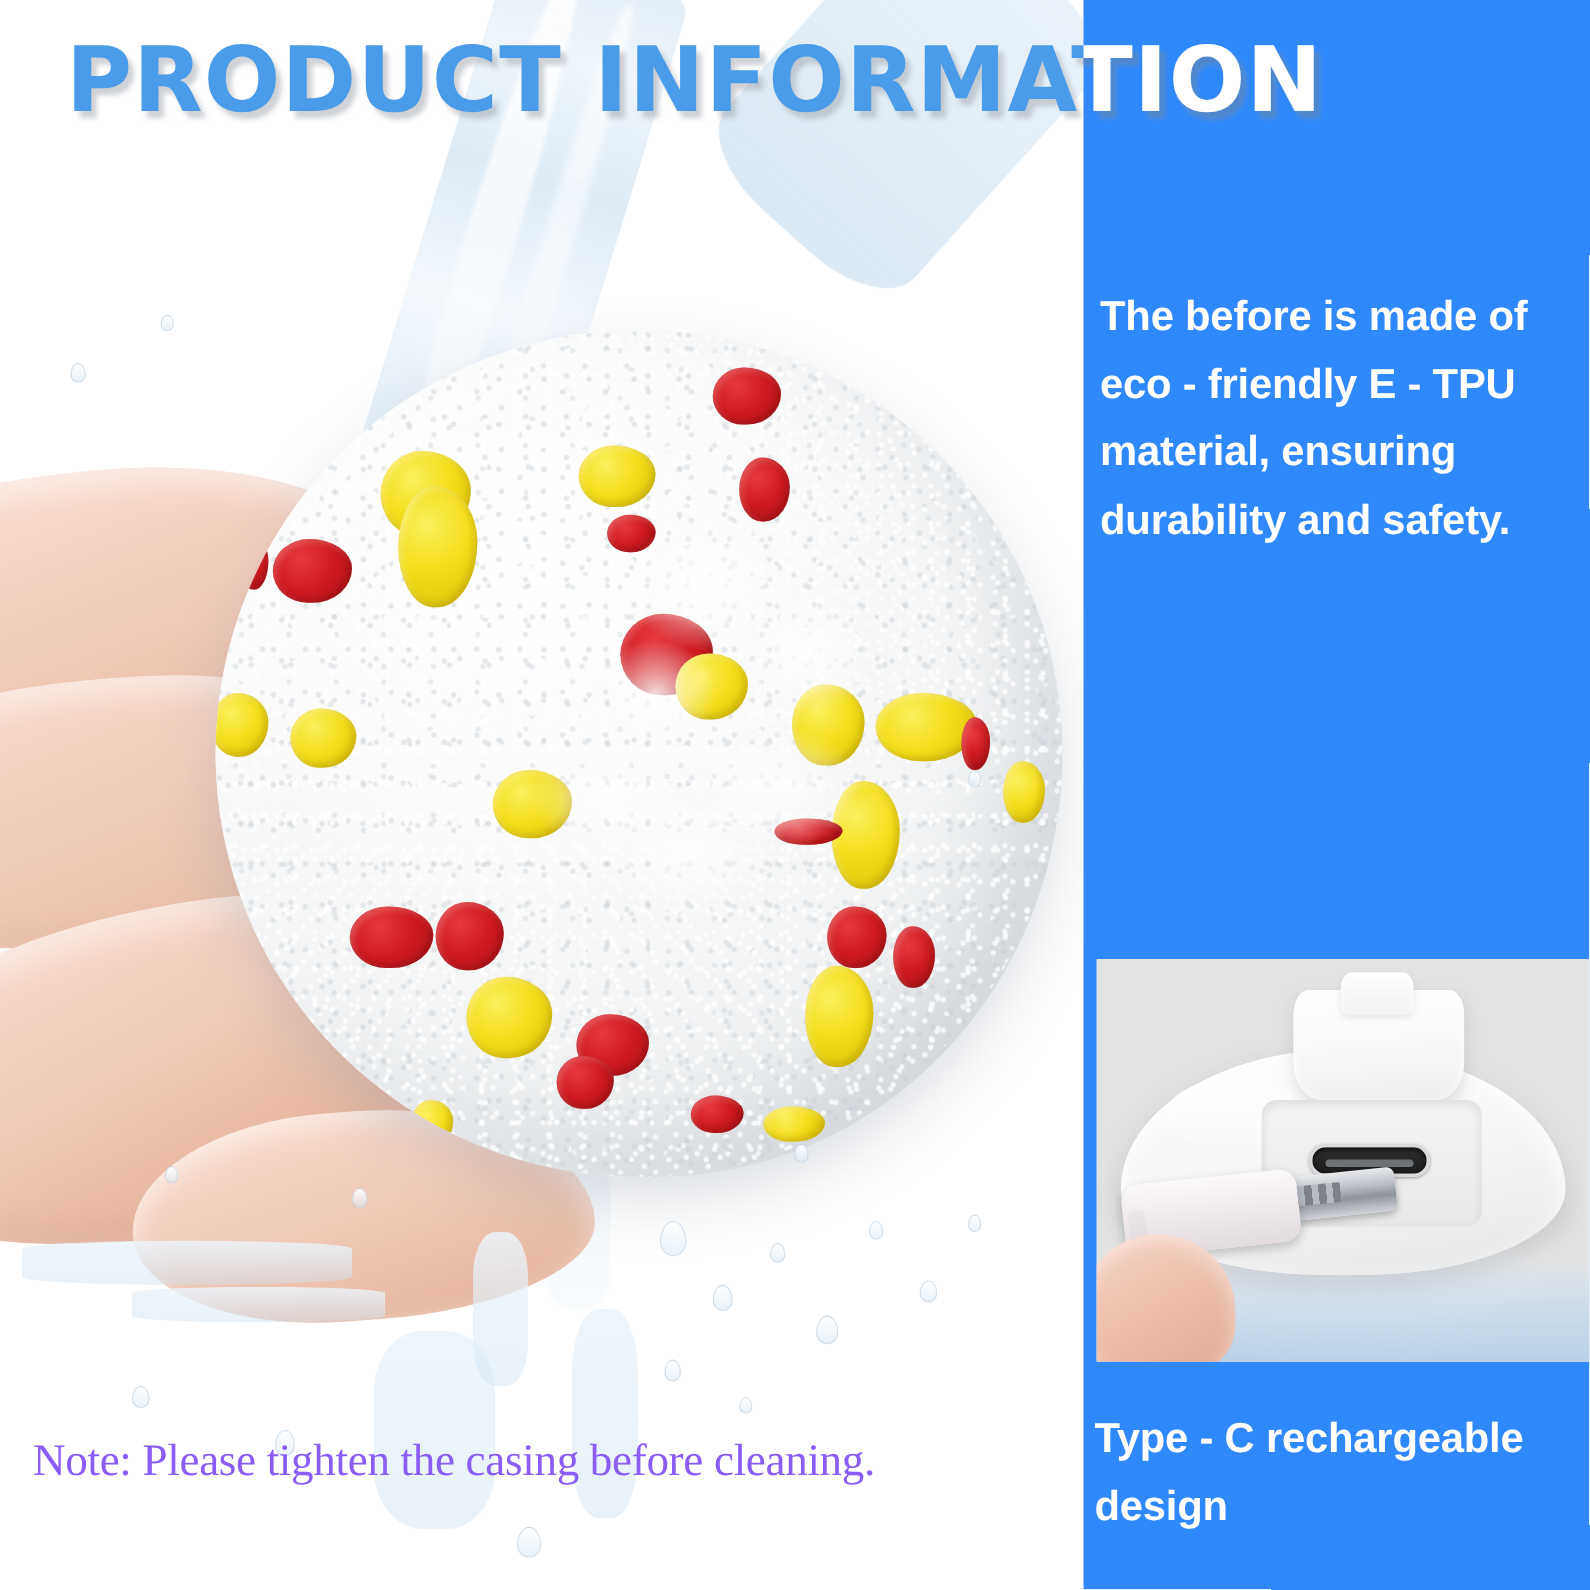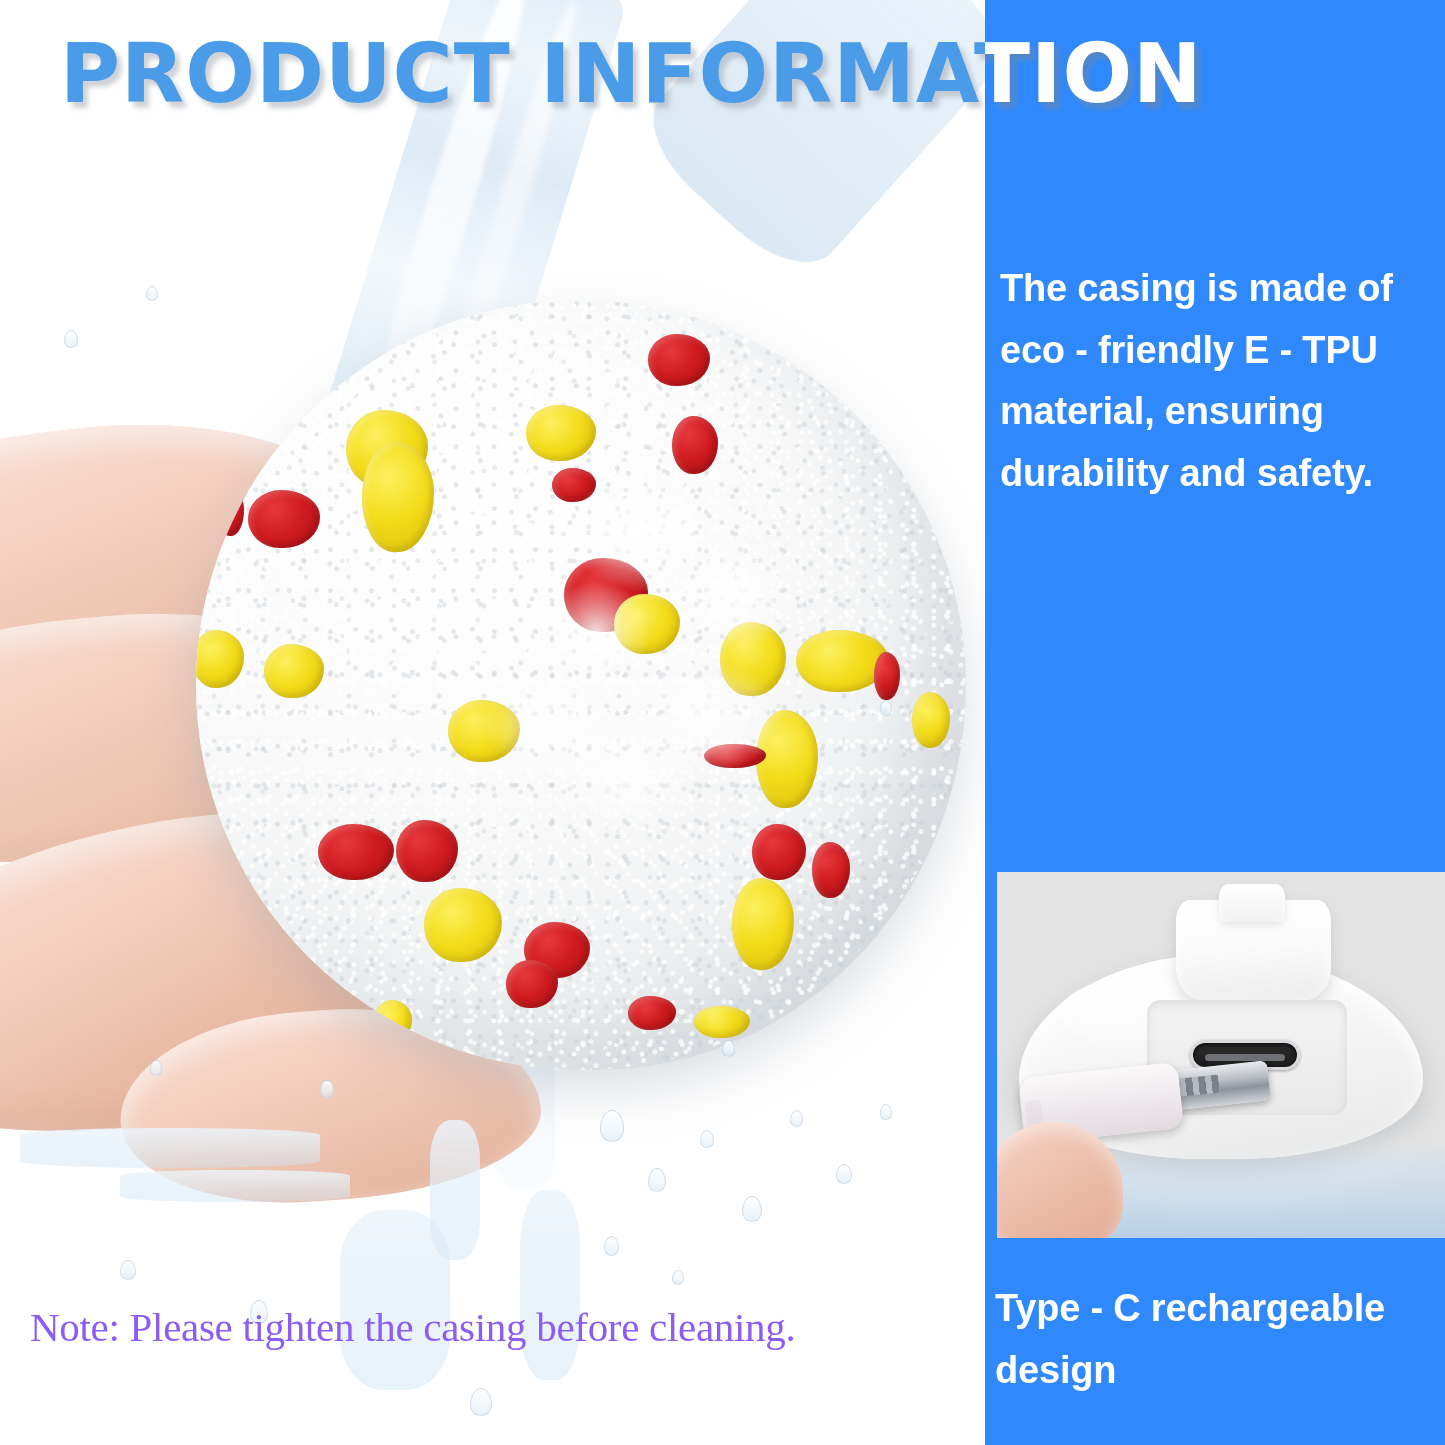--- a/index.html
+++ b/index.html
@@ -276,21 +276,21 @@
     <div class="drop" style="left:722px;top:1040px;width:13px;height:17px;"></div>
     <div class="drop" style="left:64px;top:330px;width:14px;height:18px;"></div>
     <div class="drop" style="left:146px;top:286px;width:12px;height:15px;"></div>
     <div class="drop" style="left:880px;top:700px;width:12px;height:16px;"></div>
 
     <div class="note">Note: Please tighten the casing before cleaning.</div>
   </div>
 
   <div class="blue-panel"></div>
 
-  <div class="blue-text-top">The casing is made of eco - friendly E - TPU material, ensuring durability and safety.</div>
+  <div class="blue-text-top">The before is made of eco - friendly E - TPU material, ensuring durability and safety.</div>
 
   <div class="usb-photo">
     <div class="water-film"></div>
     <div class="dev-base"></div>
     <div class="dev-cap"></div>
     <div class="dev-nub"></div>
     <div class="dev-recess"></div>
     <div class="usb-port"></div>
     <div class="plug-metal"></div>
     <div class="plug-body"></div>

